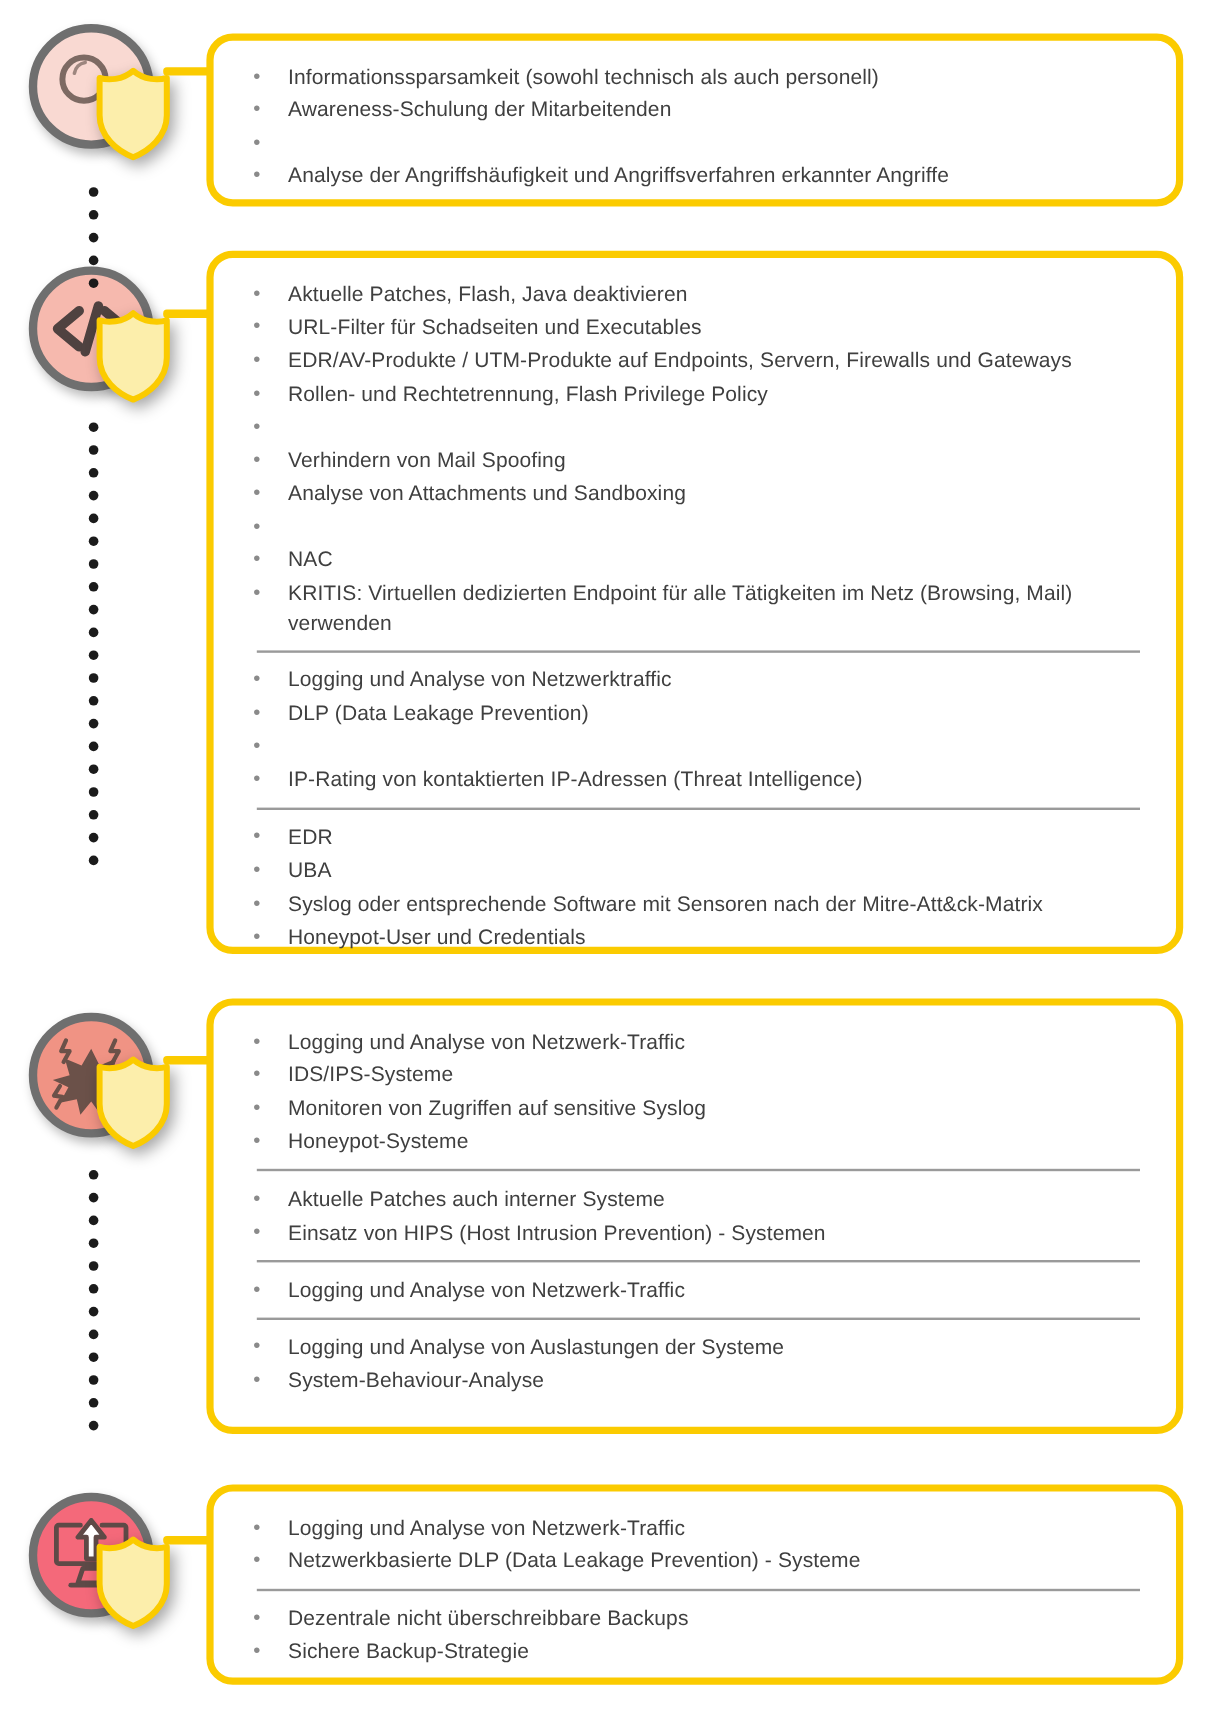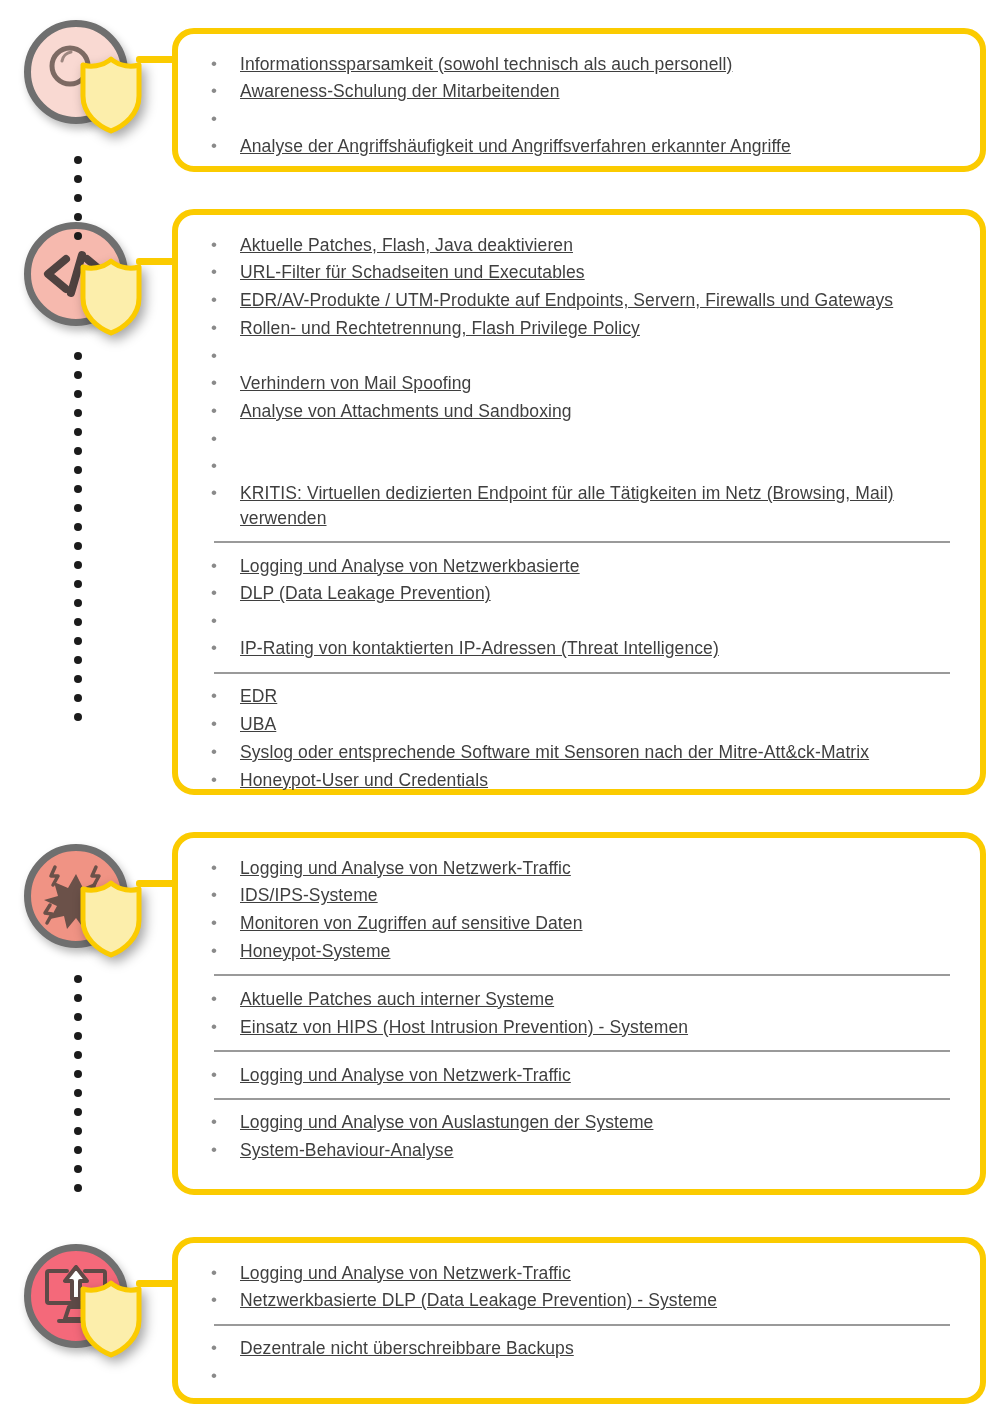--- a/index.html
+++ b/index.html
@@ -112,21 +112,21 @@
   .li .dot {
     flex: 0 0 auto;
     width: 32px;
     color: #8a8a8a;
     font-size: 17px;
     line-height: 1.42;
     text-align: left;
     padding-left: 3px;
     box-sizing: border-box;
   }
-  .li .txt { flex: 1 1 auto; text-decoration: underline; }
+  .li .txt { flex: 1 1 auto; }
 </style>
 </head>
 <body>
 
 <div id="stage">
     <div class="badge" style="top: 16px;">
       <div class="disc" style="background: rgb(249, 217, 210);">
         <svg width="66" height="66" viewBox="0 0 66 66">
           <circle cx="27" cy="27" r="18" stroke="#7d6a63" fill="none" stroke-width="5" stroke-linecap="round" stroke-linejoin="round"></circle>
           <line x1="40" y1="40" x2="57" y2="57" stroke="#7d6a63" fill="none" stroke-width="5" stroke-linecap="round" stroke-linejoin="round"></line>
@@ -201,31 +201,32 @@
         </li>
         <li class="li">
           <span class="dot">•</span>
           <span class="txt">Analyse von Attachments und Sandboxing</span>
         </li>
         <li class="li">
           <span class="dot">•</span>
         </li>
         <li class="li">
           <span class="dot">•</span>
+          <span class="txt">NAC</span>
         </li>
         <li class="li">
           <span class="dot">•</span>
           <span class="txt">KRITIS: Virtuellen dedizierten Endpoint für alle Tätigkeiten im Netz (Browsing, Mail) verwenden</span>
         </li>
       </ul>
       <div class="sep"></div>
       <ul class="group">
         <li class="li">
           <span class="dot">•</span>
-          <span class="txt">Logging und Analyse von Netzwerkbasierte</span>
+          <span class="txt">Logging und Analyse von Netzwerktraffic</span>
         </li>
         <li class="li">
           <span class="dot">•</span>
           <span class="txt">DLP (Data Leakage Prevention)</span>
         </li>
         <li class="li">
           <span class="dot">•</span>
         </li>
         <li class="li">
           <span class="dot">•</span>
@@ -273,21 +274,21 @@
         <li class="li">
           <span class="dot">•</span>
           <span class="txt">Logging und Analyse von Netzwerk-Traffic</span>
         </li>
         <li class="li">
           <span class="dot">•</span>
           <span class="txt">IDS/IPS-Systeme</span>
         </li>
         <li class="li">
           <span class="dot">•</span>
-          <span class="txt">Monitoren von Zugriffen auf sensitive Daten</span>
+          <span class="txt">Monitoren von Zugriffen auf sensitive Syslog</span>
         </li>
         <li class="li">
           <span class="dot">•</span>
           <span class="txt">Honeypot-Systeme</span>
         </li>
       </ul>
       <div class="sep"></div>
       <ul class="group">
         <li class="li">
           <span class="dot">•</span>
@@ -346,20 +347,21 @@
         </li>
       </ul>
       <div class="sep"></div>
       <ul class="group">
         <li class="li">
           <span class="dot">•</span>
           <span class="txt">Dezentrale nicht überschreibbare Backups</span>
         </li>
         <li class="li">
           <span class="dot">•</span>
+          <span class="txt">Sichere Backup-Strategie</span>
         </li>
       </ul>
     </div>
     <div class="rail-dots" style="top: 156px;">
       <i></i>
       <i></i>
       <i></i>
       <i></i>
       <i></i>
     </div>

